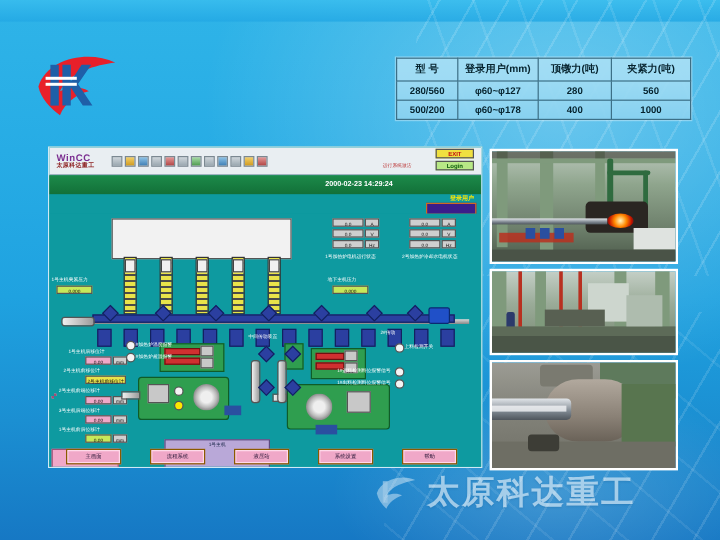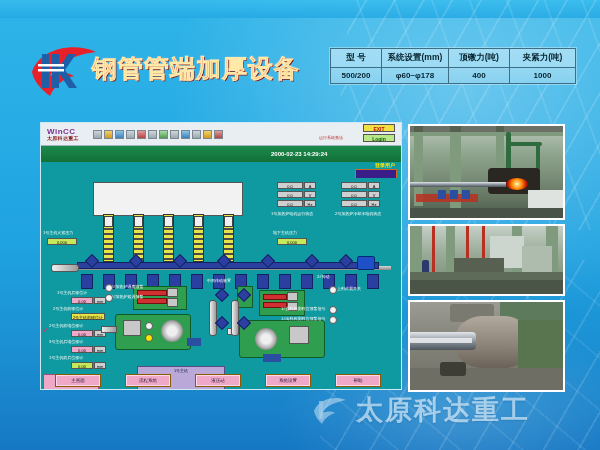--- a/index.html
+++ b/index.html
@@ -168,32 +168,37 @@
 
   <div class="logo">
     <svg viewBox="0 0 74 56" width="74" height="56">
       <path d="M4 30 C 12 6, 46 0, 68 10 C 52 12, 30 18, 22 34 C 30 30, 40 30, 46 34 C 36 36, 26 44, 22 54 C 14 48, 6 40, 4 30 Z" fill="#e8202a"></path>
       <rect x="14" y="12" width="7" height="34" fill="#1f5fa8"></rect>
       <path d="M24 12 L31 12 L31 26 L40 12 L48 12 L37 28 L49 46 L41 46 L31 31 L31 46 L24 46 Z" fill="#1f5fa8"></path>
       <rect x="10" y="22" width="26" height="2.5" fill="#ffffff"></rect>
       <rect x="10" y="27" width="26" height="2.5" fill="#ffffff"></rect>
     </svg>
   </div>
-  <div class="title">钢管管端加厚设备</div>
 
   <table class="spec">
     <thead>
       <tr>
         <th class="c0">型  号</th>
-        <th class="c1">系统设置(mm)</th>
+        <th class="c1">登录用户(mm)</th>
         <th class="c2">顶镦力(吨)</th>
         <th class="c3">夹紧力(吨)</th>
       </tr>
     </thead>
     <tbody>
+      <tr>
+        <td>280/560</td>
+        <td>φ60~φ127</td>
+        <td>280</td>
+        <td>560</td>
+      </tr>
       <tr>
         <td>500/200</td>
         <td>φ60~φ178</td>
         <td>400</td>
         <td>1000</td>
       </tr>
     </tbody>
   </table>
 
   <div class="hmi">

